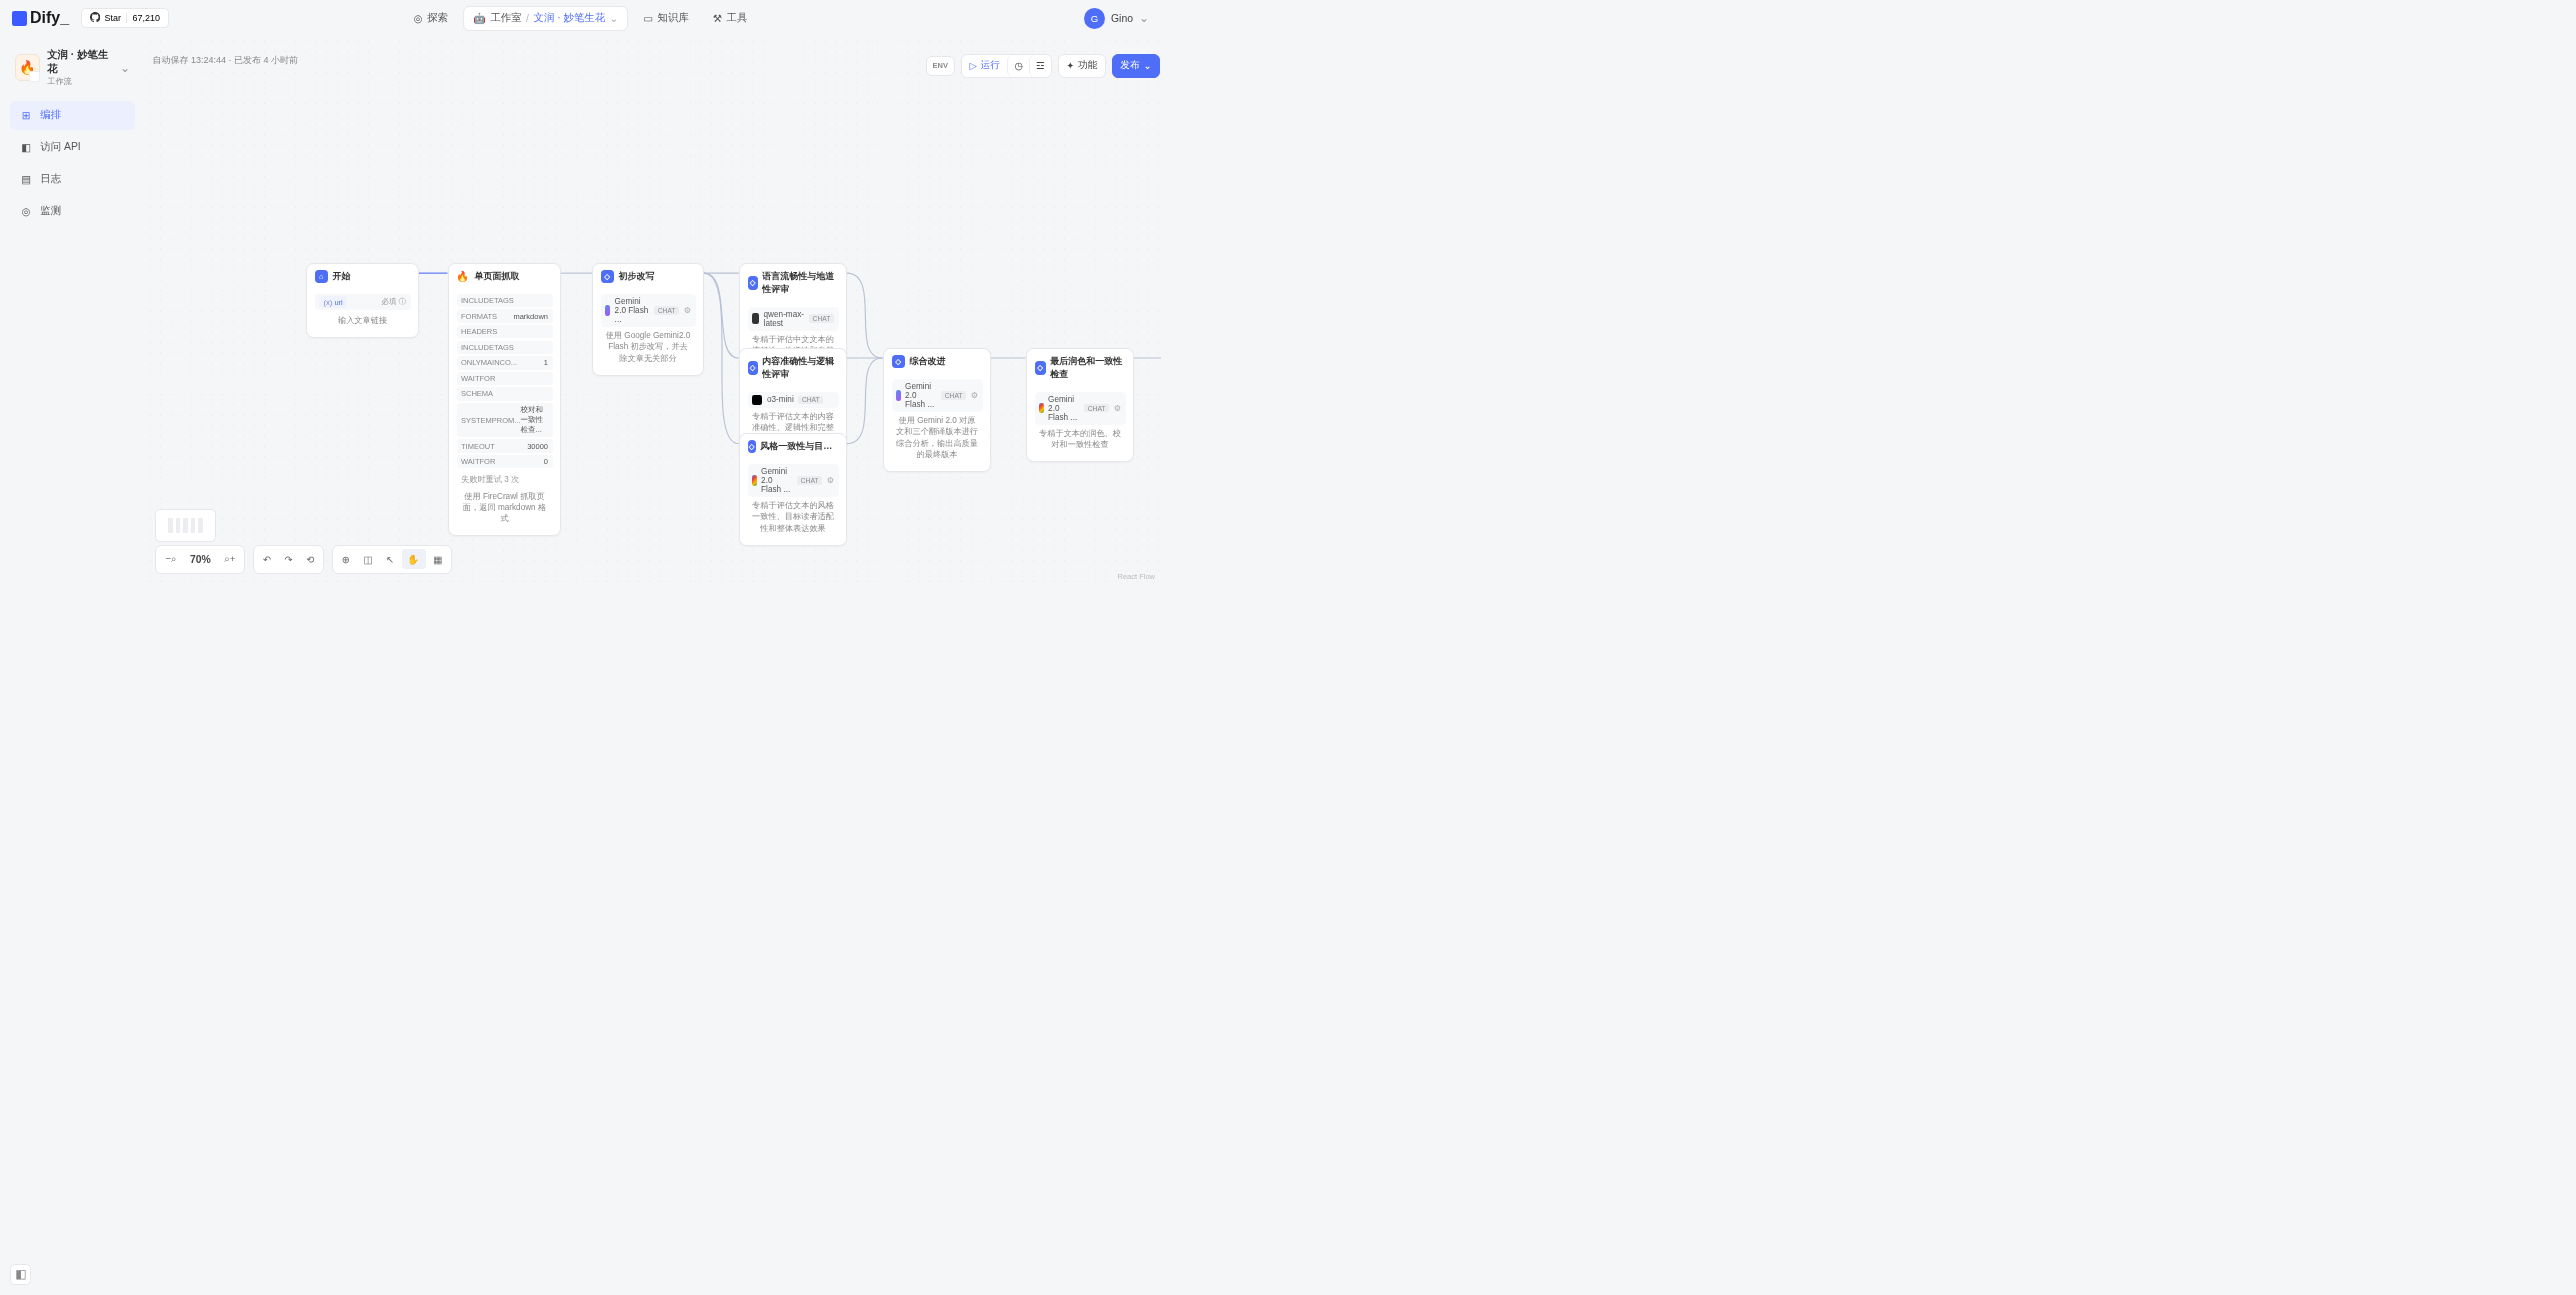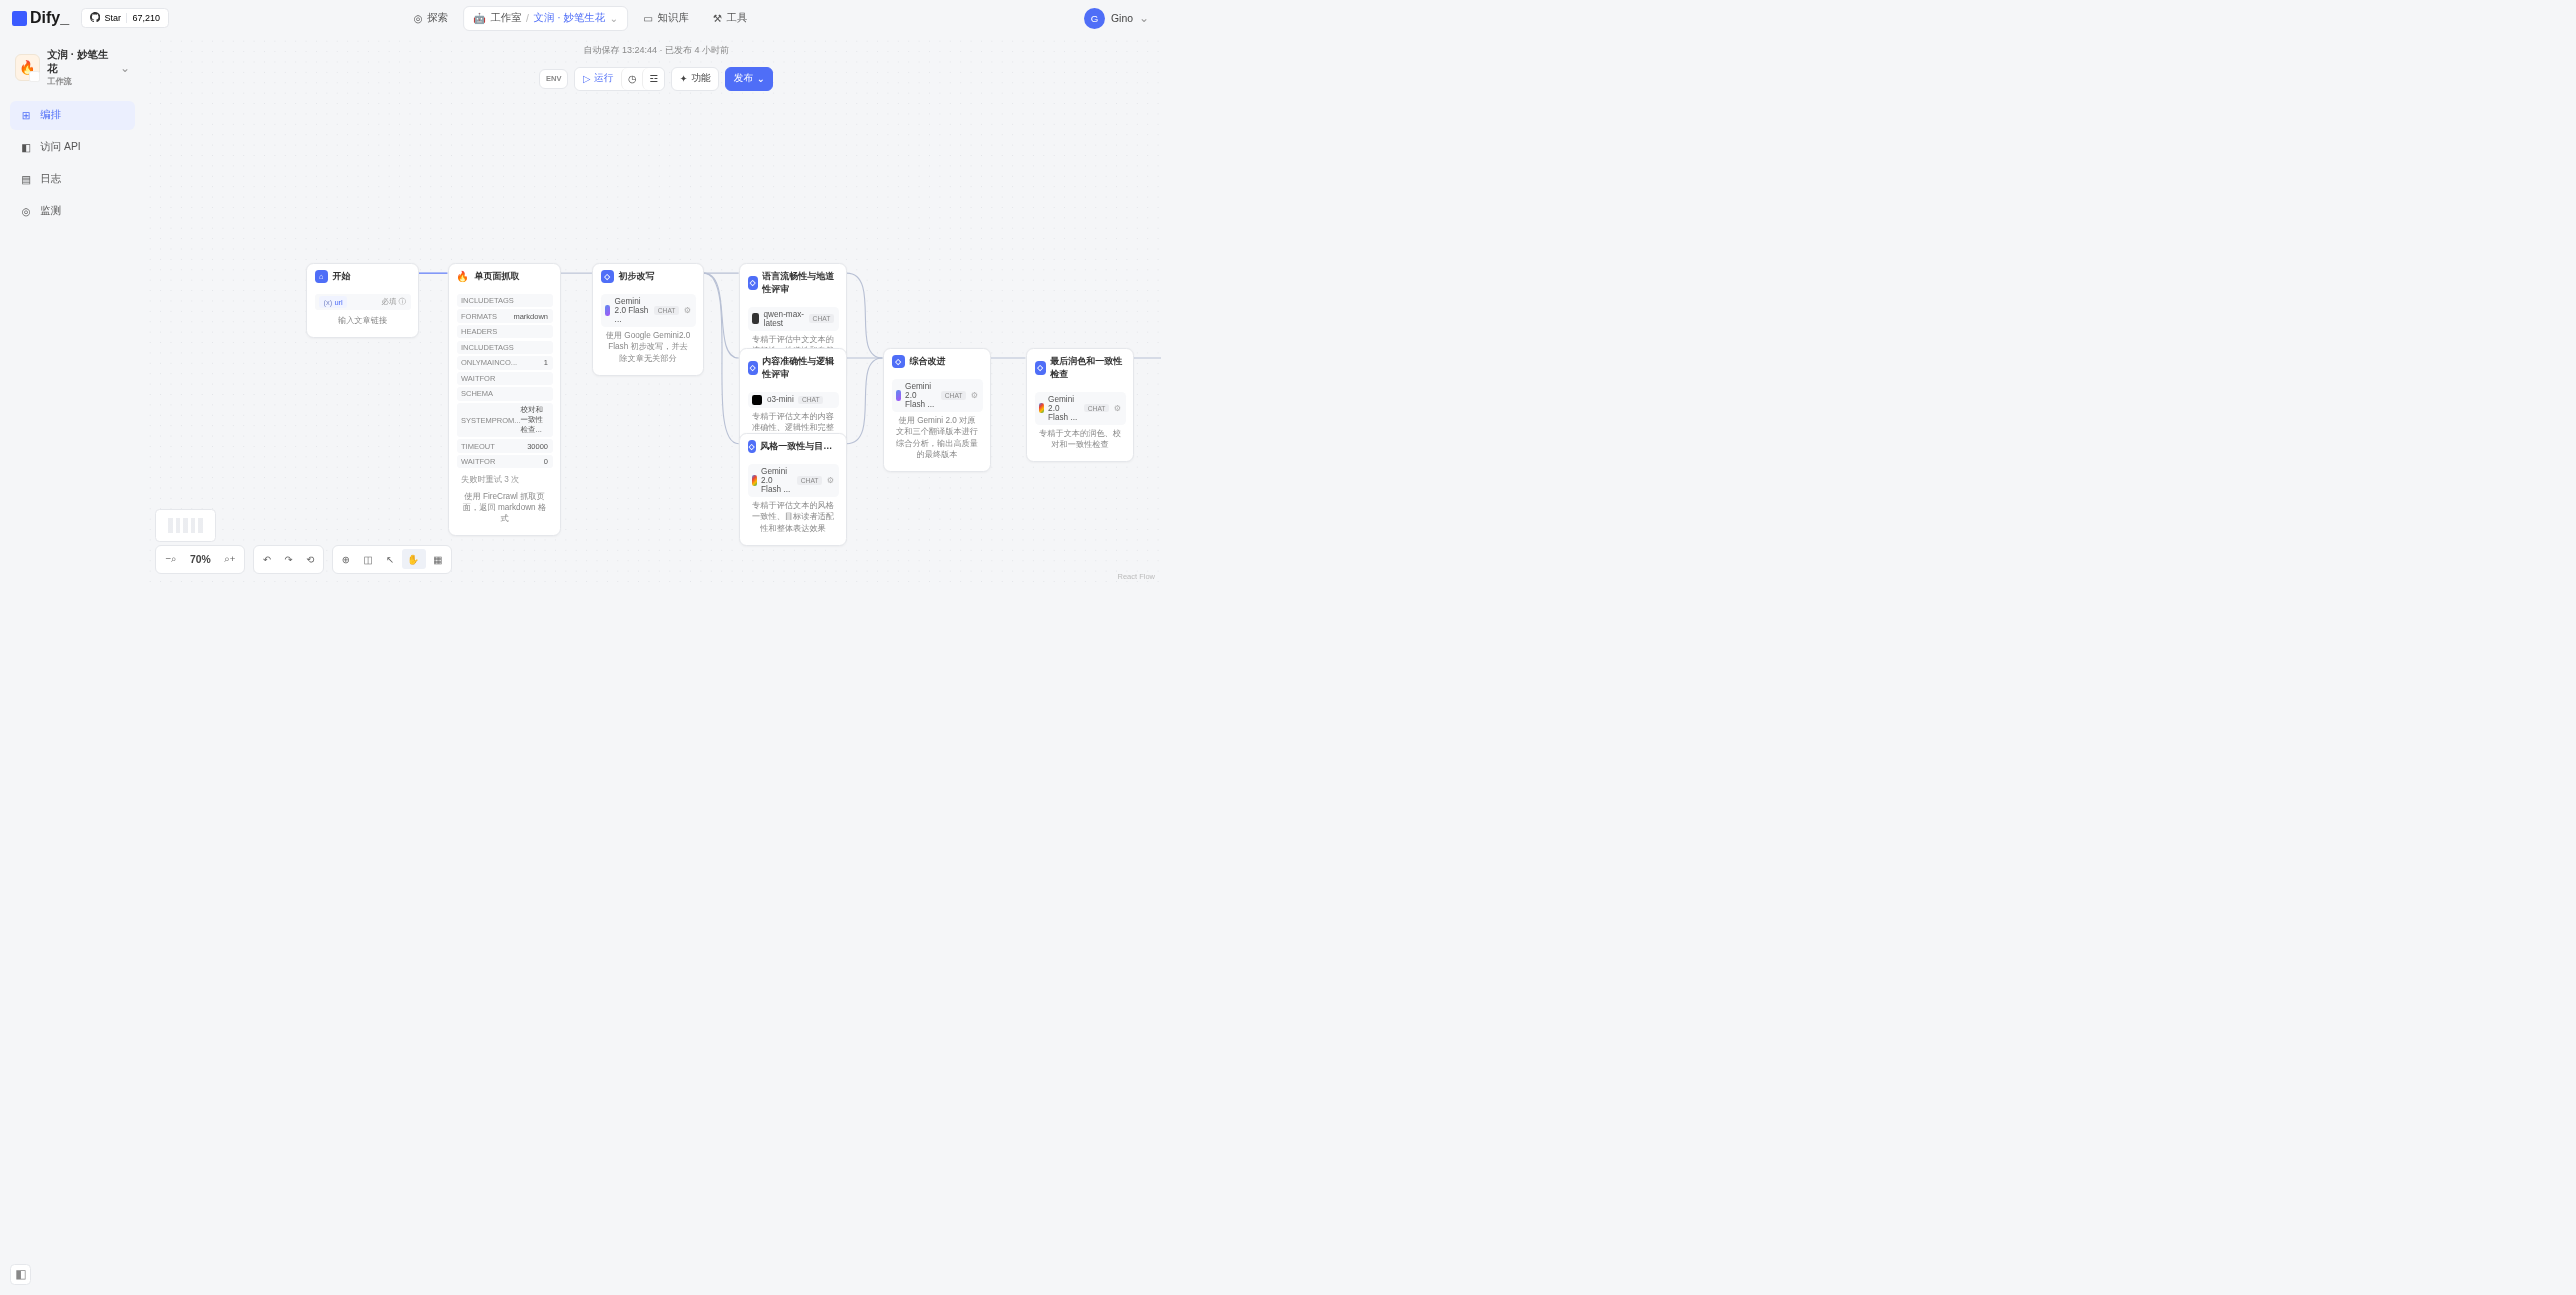--- a/index.html
+++ b/index.html
@@ -21,29 +21,29 @@
 .avatar { width: 21px; height: 21px; border-radius: 50%; background: #4f6ef7; color: #fff; display: flex; align-items: center; justify-content: center; font-size: 9.7px; font-weight: 500; }
 .user-name { font-size: 10.4px; color: #444; }
 
 
 .main { display: flex; height: calc(100% - 36px); }
 .sidebar { width: 145px; background: #f5f6f8; padding: 7.5px 10.4px; display: flex; flex-direction: column; }
 .app-card { display: flex; align-items: center; gap: 7.5px; padding: 4.5px; margin-bottom: 9px; }
 .app-icon { width: 27px; height: 27px; background: #fff3e5; border-radius: 6px; display: flex; align-items: center; justify-content: center; font-size: 13.4px; border: 0.7px solid #f0e5d5; position: relative; }
 .app-icon::after { content: ""; position: absolute; right: -1.5px; bottom: -1.5px; width: 9px; height: 9px; background: #fff; border-radius: 2.2px; border: 0.7px solid #eee; }
 .app-name { font-size: 10.4px; font-weight: 600; color: #333; }
-.app-sub { font-size: 8.2px; color: #888; font-weight: bold; }
+.app-sub { font-size: 8.2px; color: #888; }
 .chev { margin-left: auto; color: #999; }
 .side-item { display: flex; align-items: center; gap: 7.5px; padding: 7.5px 9px; border-radius: 6px; font-size: 10.4px; color: #555; cursor: pointer; margin-bottom: 3px; }
 .side-item.active { background: #ebeffe; color: #4f6ef7; font-weight: 500; }
 .side-icon { width: 13.4px; text-align: center; }
 
 
 .canvas-wrap { flex: 1; position: relative; background: #f5f6f8; background-image: radial-gradient(#e2e4e8 0.7px, transparent 0.7px); background-size: 10.4px 10.4px; }
-.topbar { position: absolute; top: 7.5px; left: 7.5px; right: 1px; display: flex; align-items: center; justify-content: space-between; flex-direction: column; }
+.topbar { position: absolute; top: 7.5px; left: 7.5px; right: 1px; display: flex; align-items: center; justify-content: space-between; }
 .status-text { font-size: 9px; color: #888; }
 .topbar-right { display: flex; gap: 6px; align-items: center; margin-top: 10px; }
 .tb-btn { background: #fff; border: 0.7px solid #e5e7eb; border-radius: 6px; padding: 4.5px 7.5px; font-size: 9.7px; display: flex; align-items: center; gap: 3.7px; cursor: pointer; color: #444; }
 .tb-btn.env { font-size: 7.5px; font-weight: 600; color: #888; padding: 4.5px 6px; }
 .tb-btn.run { color: #4f6ef7; }
 .tb-btn.publish { background: #4f6ef7; color: #fff; border-color: #4f6ef7; }
 .tb-icon-only { padding: 4.5px 6px; }
 
 
 .node { position: absolute; background: #fff; border: 0.7px solid #e5e7eb; border-radius: 7.5px; box-shadow: 0 0.7px 2.2px rgba(0,0,0,0.04); }

